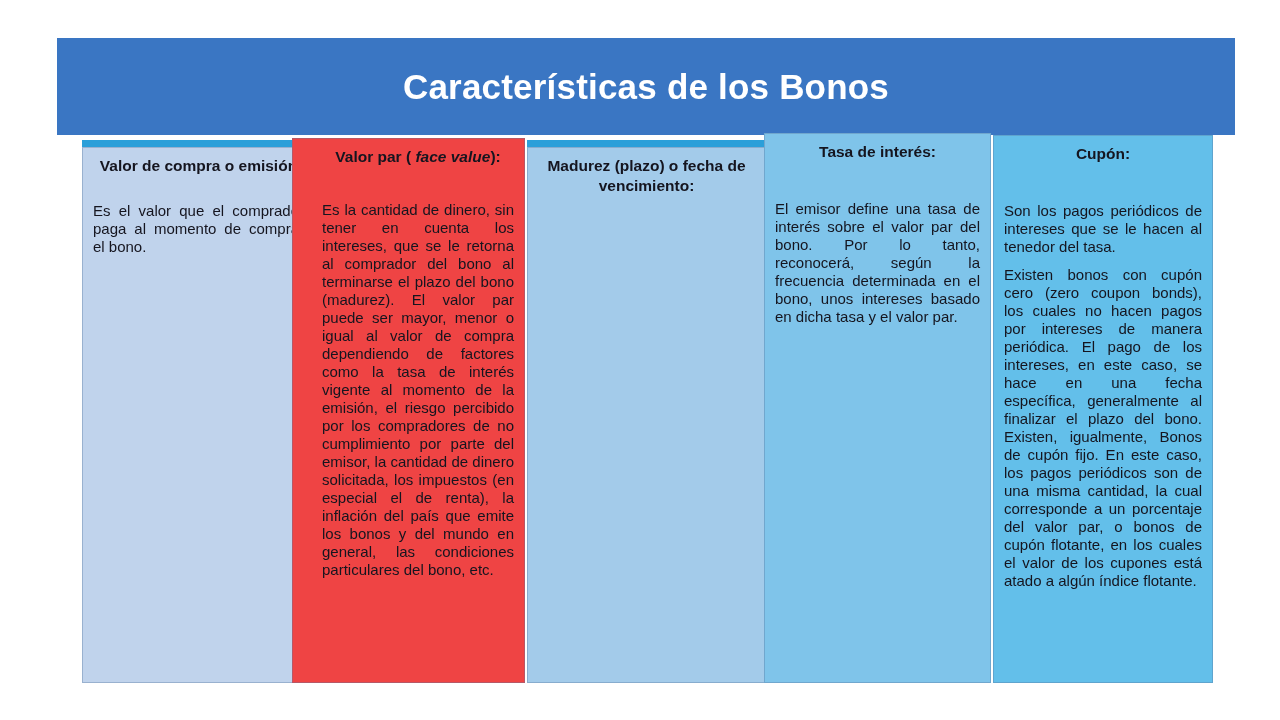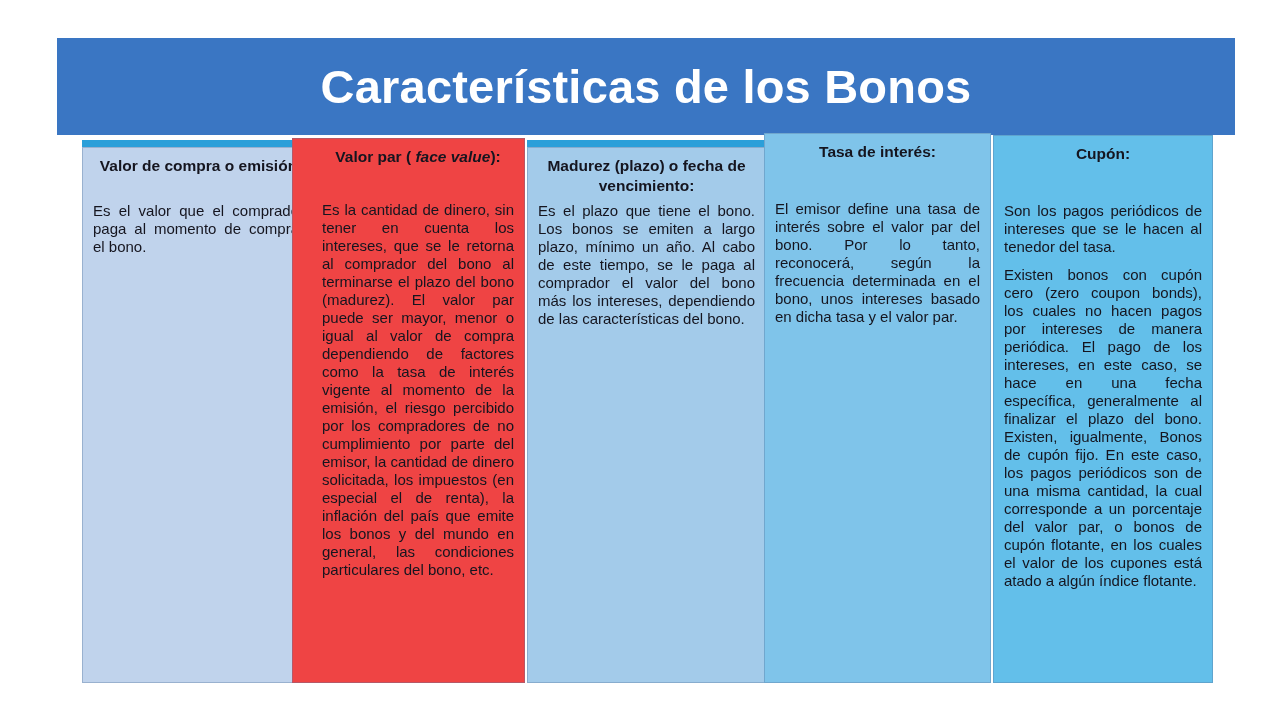--- a/index.html
+++ b/index.html
@@ -10,21 +10,21 @@
     font-family:"Liberation Sans", sans-serif;
     color:var(--text-color,#15151f);
     overflow:hidden;
   }
   .banner{
     position:absolute;left:57px;top:38px;width:1178px;height:97px;
     background:var(--banner-color,#3a76c3);
     display:flex;align-items:center;justify-content:center;
   }
   .banner h1{
-    margin:0;color:#ffffff;font-size:47px;font-weight:700;
+    margin:0;color:#ffffff;font-size:35px;font-weight:700;
     letter-spacing:0.2px;
   }
   .col-wrap{position:absolute;display:flex;flex-direction:column;}
   .c1{left:57px;top:140px;width:233px;height:543px;padding-left:25px;}
   .c2{left:292px;top:138px;width:233px;height:545px;}
   .c3{left:527px;top:140px;width:239px;height:543px;}
   .c4{left:764px;top:133px;width:227px;height:550px;}
   .c5{left:993px;top:135px;width:220px;height:548px;}
   .strip{height:7px;flex:0 0 auto;background:var(--accent-color,#2b9fd9);}
   .panel{
@@ -71,21 +71,20 @@
     <div class="panel" style="background: #ef4444; padding-left: 29px;">
       <div class="col-header"><span>Valor par ( </span><i>face value</i><span>):</span></div>
       <p class="body-text">Es la cantidad de dinero, sin tener en cuenta los intereses, que se le retorna al comprador del bono al terminarse el plazo del bono (madurez). El valor par puede ser mayor, menor o igual al valor de compra dependiendo de factores como la tasa de interés vigente al momento de la emisión, el riesgo percibido por los compradores de no cumplimiento por parte del emisor, la cantidad de dinero solicitada, los impuestos (en especial el de renta), la inflación del país que emite los bonos y del mundo en general, las condiciones particulares del bono, etc.</p>
     </div>
   </div>
 
   <div class="col-wrap c3">
     <div class="strip"></div>
     <div class="panel" style="background: rgb(163, 203, 234);">
       <div class="col-header">Madurez (plazo) o fecha de vencimiento:</div>
-      <p class="body-text">Es el plazo que tiene el bono. Los bonos se emiten a largo plazo, mínimo un año. Al cabo de este tiempo, se le paga al comprador el valor del bono más los intereses, dependiendo de las características del bono.</p>
     </div>
   </div>
 
   <div class="col-wrap c4">
     <div class="panel" style="background: rgb(127, 196, 234);">
       <div class="col-header">Tasa de interés:</div>
       <p class="body-text">El emisor define una tasa de interés sobre el valor par del bono. Por lo tanto, reconocerá, según la frecuencia determinada en el bono, unos intereses basado en dicha tasa y el valor par.</p>
     </div>
   </div>
 

